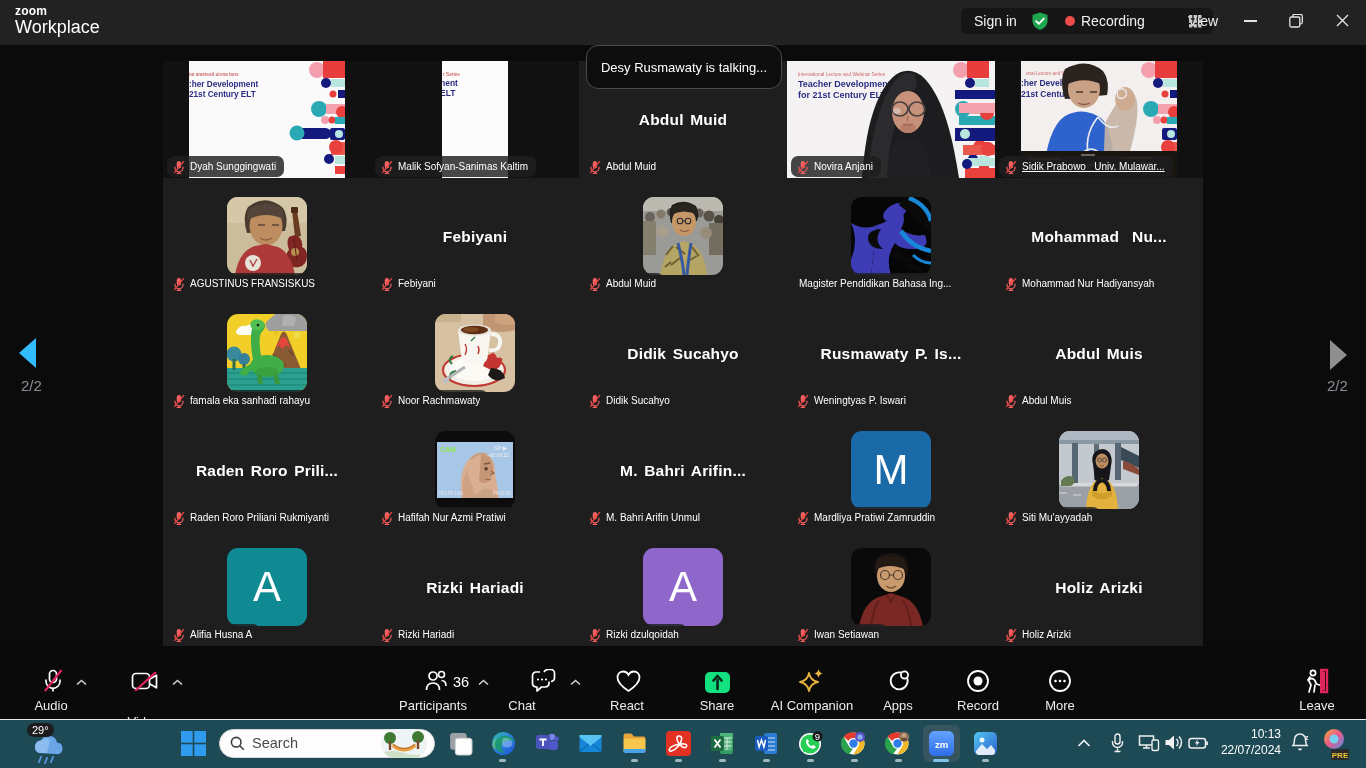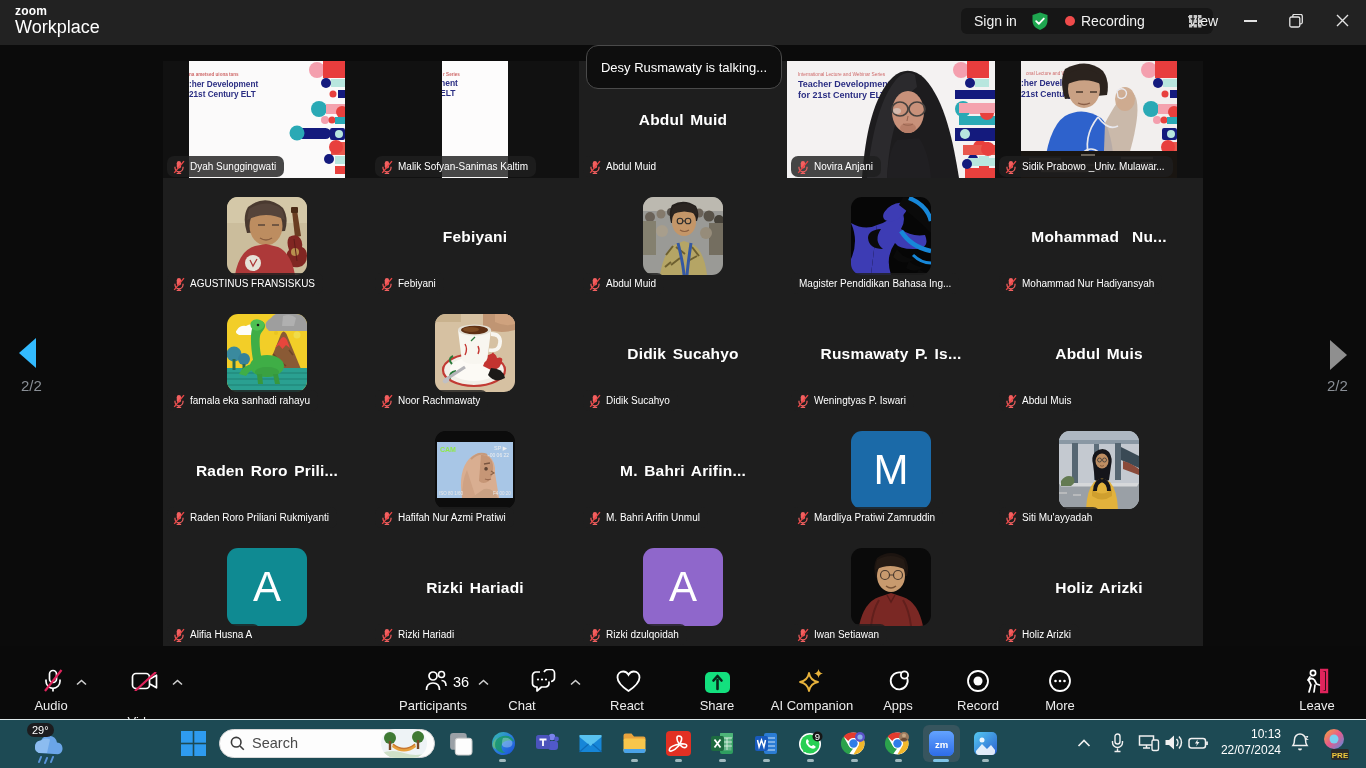--- a/index.html
+++ b/index.html
@@ -214,21 +214,21 @@
   </div>
 <div class="lbl" style="left:791px;top:156px;">
     <svg width="14" height="14" viewBox="0 0 15 15" style="flex:0 0 auto;">
       <rect x="5.1" y="1.2" width="4.6" height="8" rx="2.3" fill="#f26060"></rect>
       <path d="M3.2 7.2 v1.2 a4.3 4.3 0 0 0 8.6 0 V7.2" stroke="#f26060" stroke-width="1.3" fill="none"></path>
       <path d="M7.4 12.7 v1.6 M5 14.3 h4.8" stroke="#f26060" stroke-width="1.3"></path>
       <path d="M12.8 1.2 L2.4 13.8" stroke="#e84545" stroke-width="1.5"></path>
     </svg>
     <span class="t">Novira Anjani</span>
   </div>
-<div class="lbl" style="left:999px;top:156px;">
+<div class="lbl" style="left:999px;top:156px;text-decoration:underline;">
     <svg width="14" height="14" viewBox="0 0 15 15" style="flex:0 0 auto;">
       <rect x="5.1" y="1.2" width="4.6" height="8" rx="2.3" fill="#f26060"></rect>
       <path d="M3.2 7.2 v1.2 a4.3 4.3 0 0 0 8.6 0 V7.2" stroke="#f26060" stroke-width="1.3" fill="none"></path>
       <path d="M7.4 12.7 v1.6 M5 14.3 h4.8" stroke="#f26060" stroke-width="1.3"></path>
       <path d="M12.8 1.2 L2.4 13.8" stroke="#e84545" stroke-width="1.5"></path>
     </svg>
     <span class="t">Sidik Prabowo _Univ. Mulawar...</span>
   </div>
 <div class="av" style="left:227px;top:197px;"><svg width="80" height="78" viewBox="0 0 80 78">
 <rect width="80" height="78" fill="#cbbd9c"></rect>

